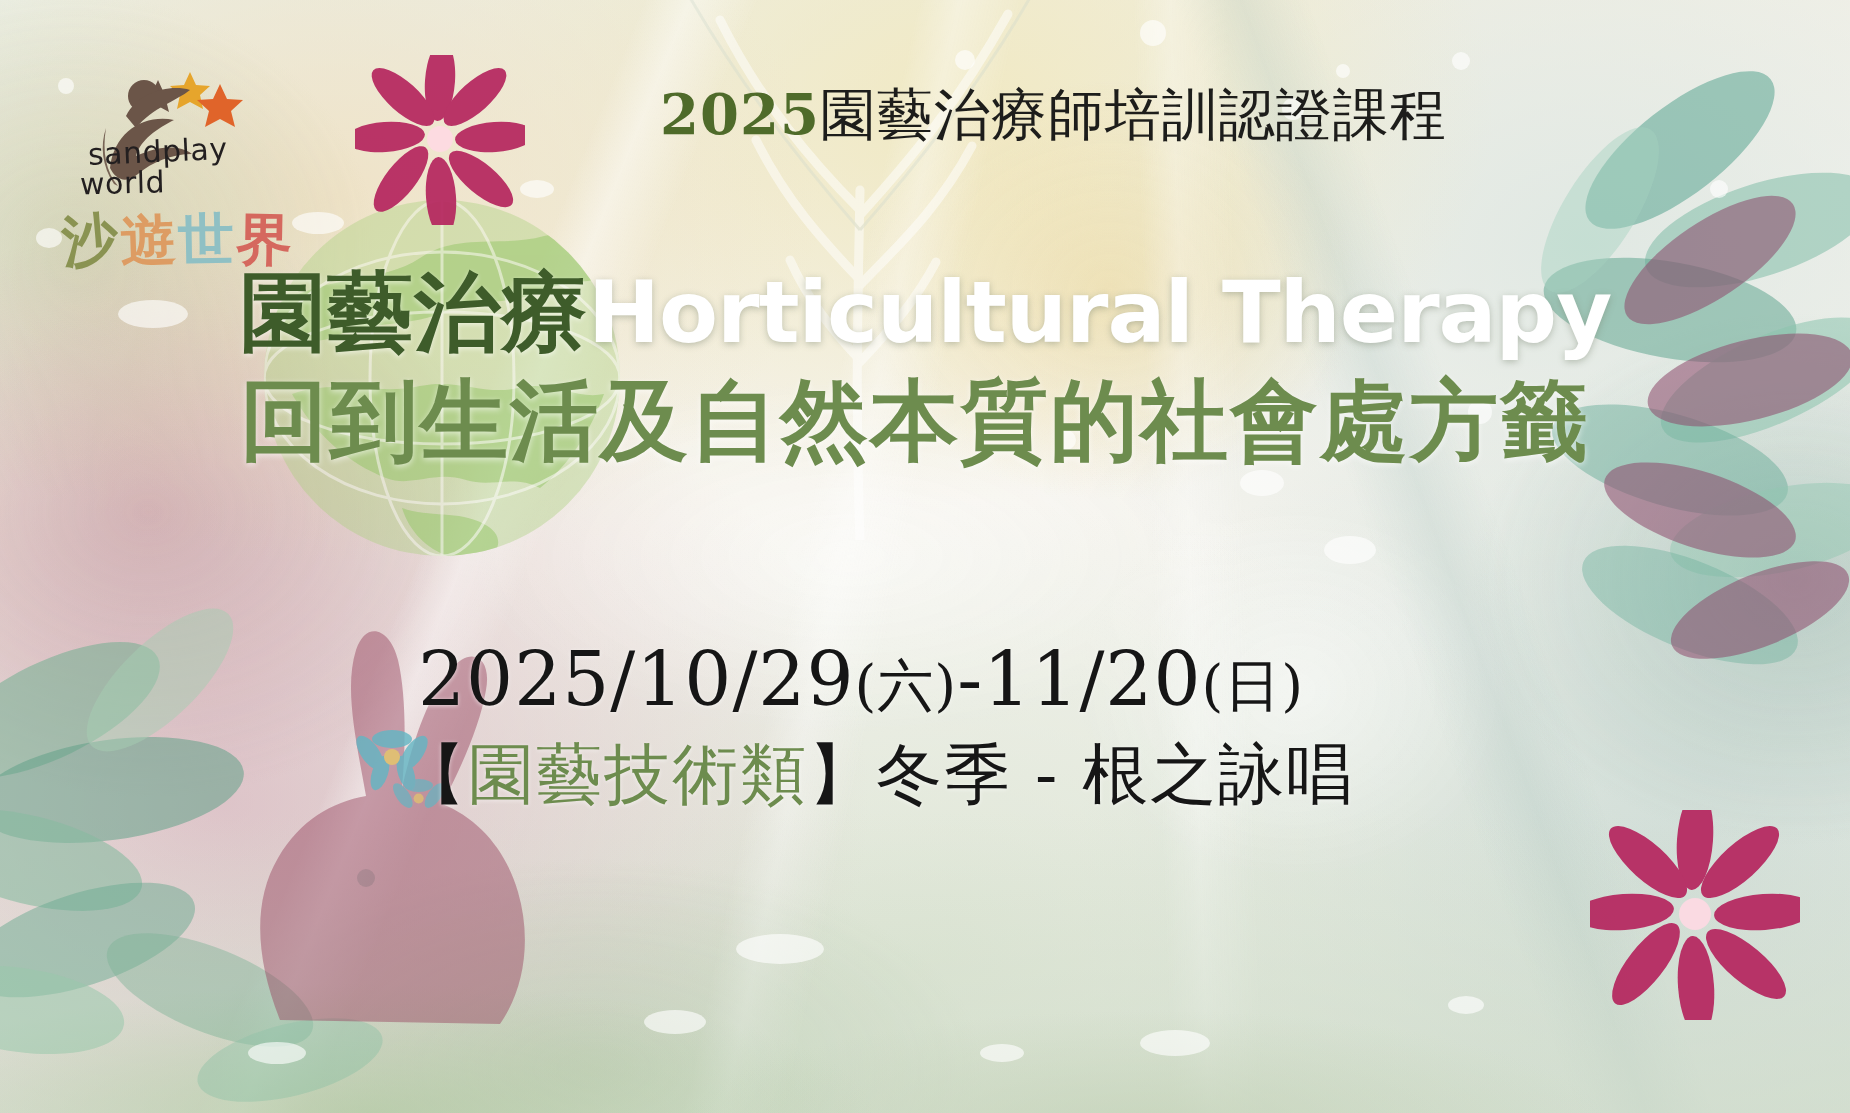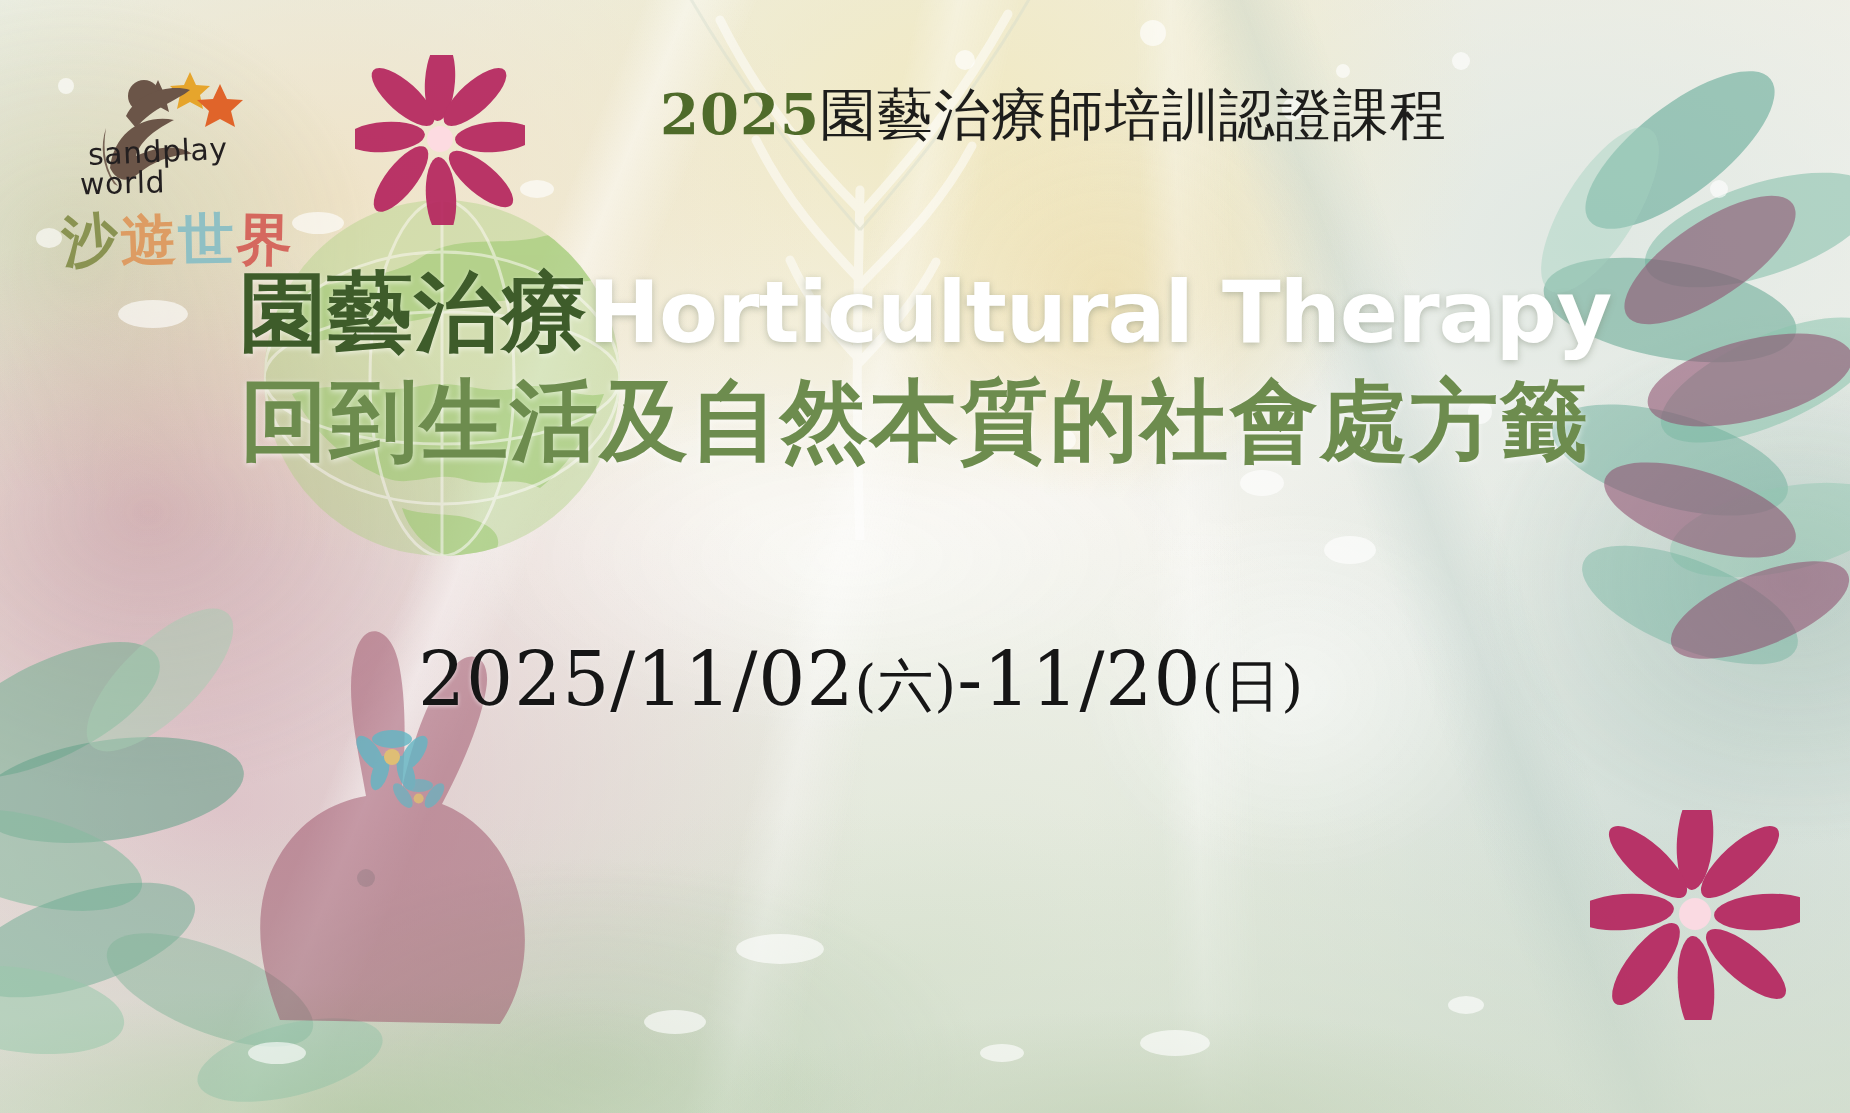--- a/index.html
+++ b/index.html
@@ -316,17 +316,20 @@
   <div id="title-block">
     <div class="title-row">
       <span class="t-cn-dark">園藝治療</span><span class="t-en">Horticultural Therapy</span>
     </div>
     <div class="title-row" style="margin-top:14px;">
       <span class="t-cn-mid">回到生活及自然本質的社會處方籤</span>
     </div>
   </div>
 
   <div id="date-line">
-    <span>2025/11/02</span><span class="wd">(六)</span><span>-</span><span>11/20</span><span class="wd">(日)</span>
-  </div>
-
+    <span>2025/10/29</span><span class="wd">(六)</span><span>-</span><span>11/20</span><span class="wd">(日)</span>
+  </div>
+
+  <div id="sub-line">
+    <span class="brk">【</span><span class="cat">園藝技術類</span><span class="brk">】</span><span>冬季 - 根之詠唱</span>
+  </div>
 
 </div>
 
 </body></html>

